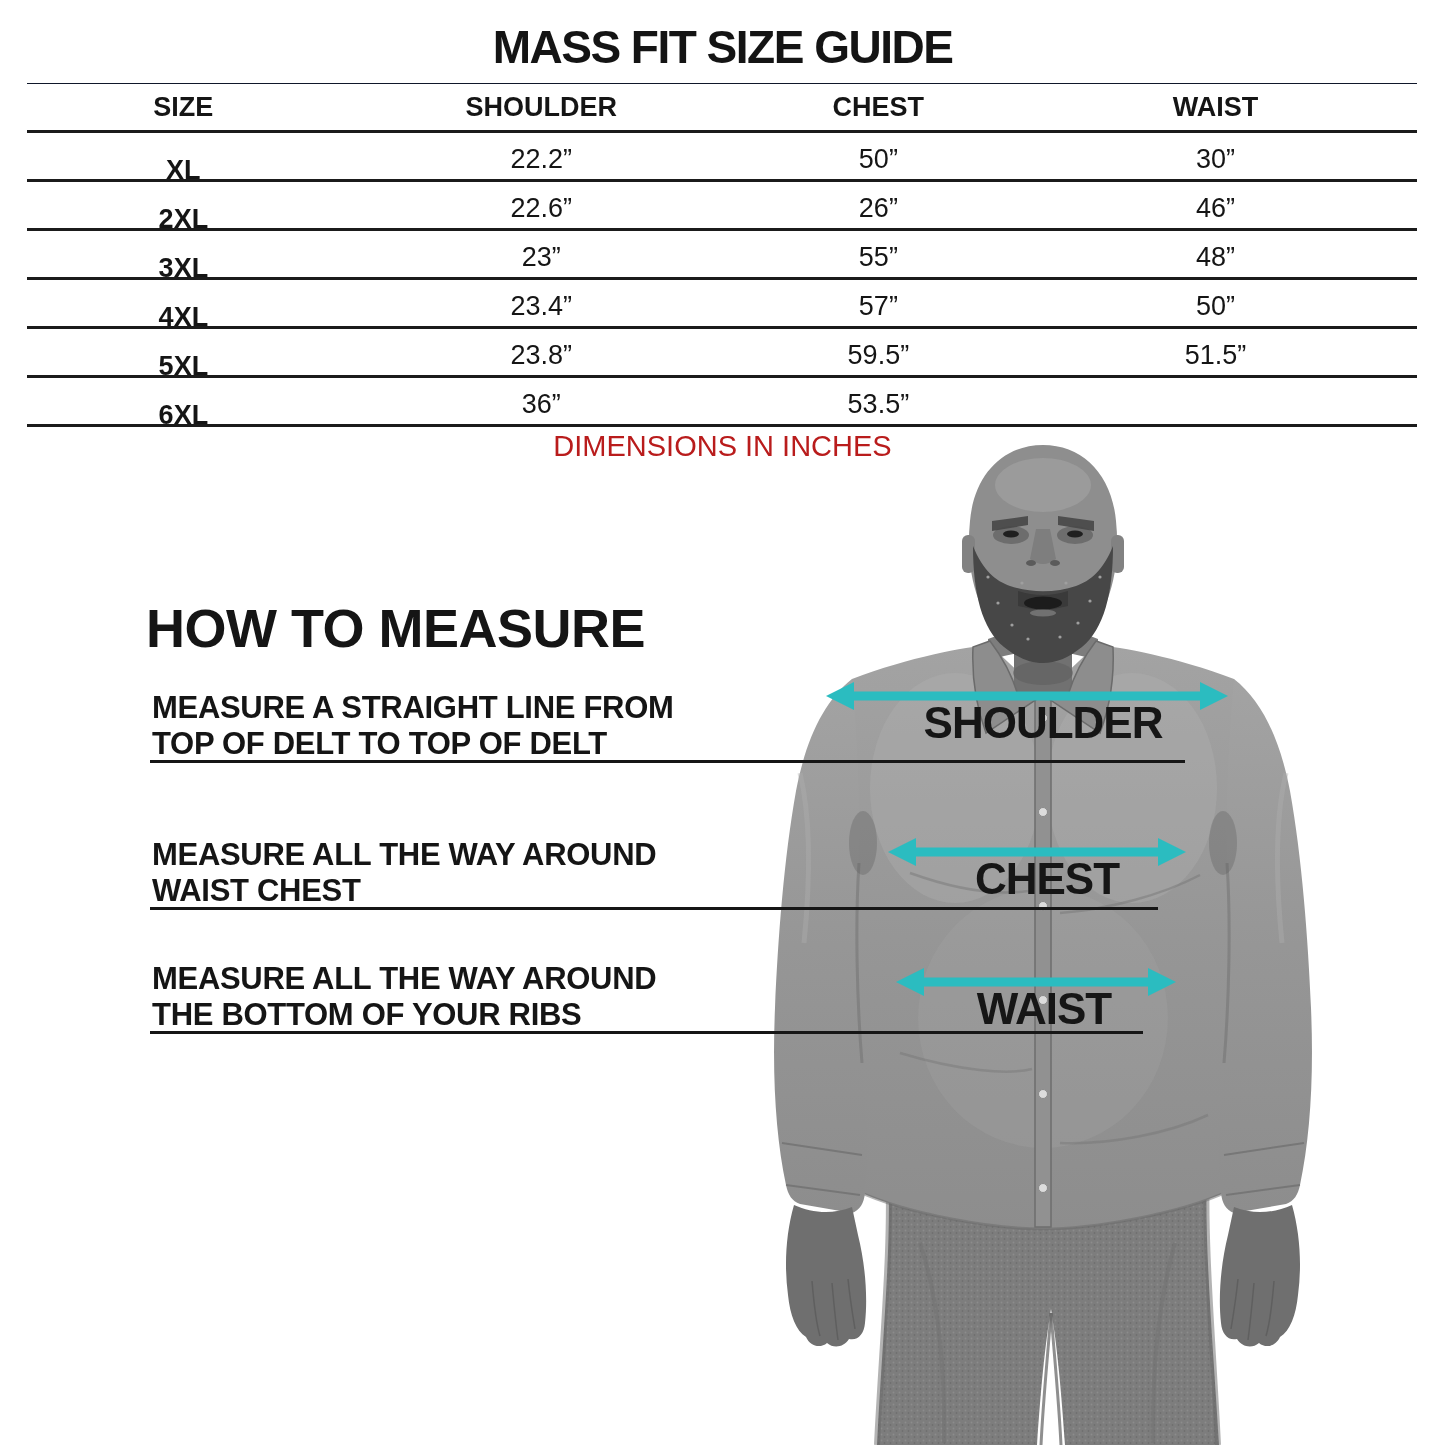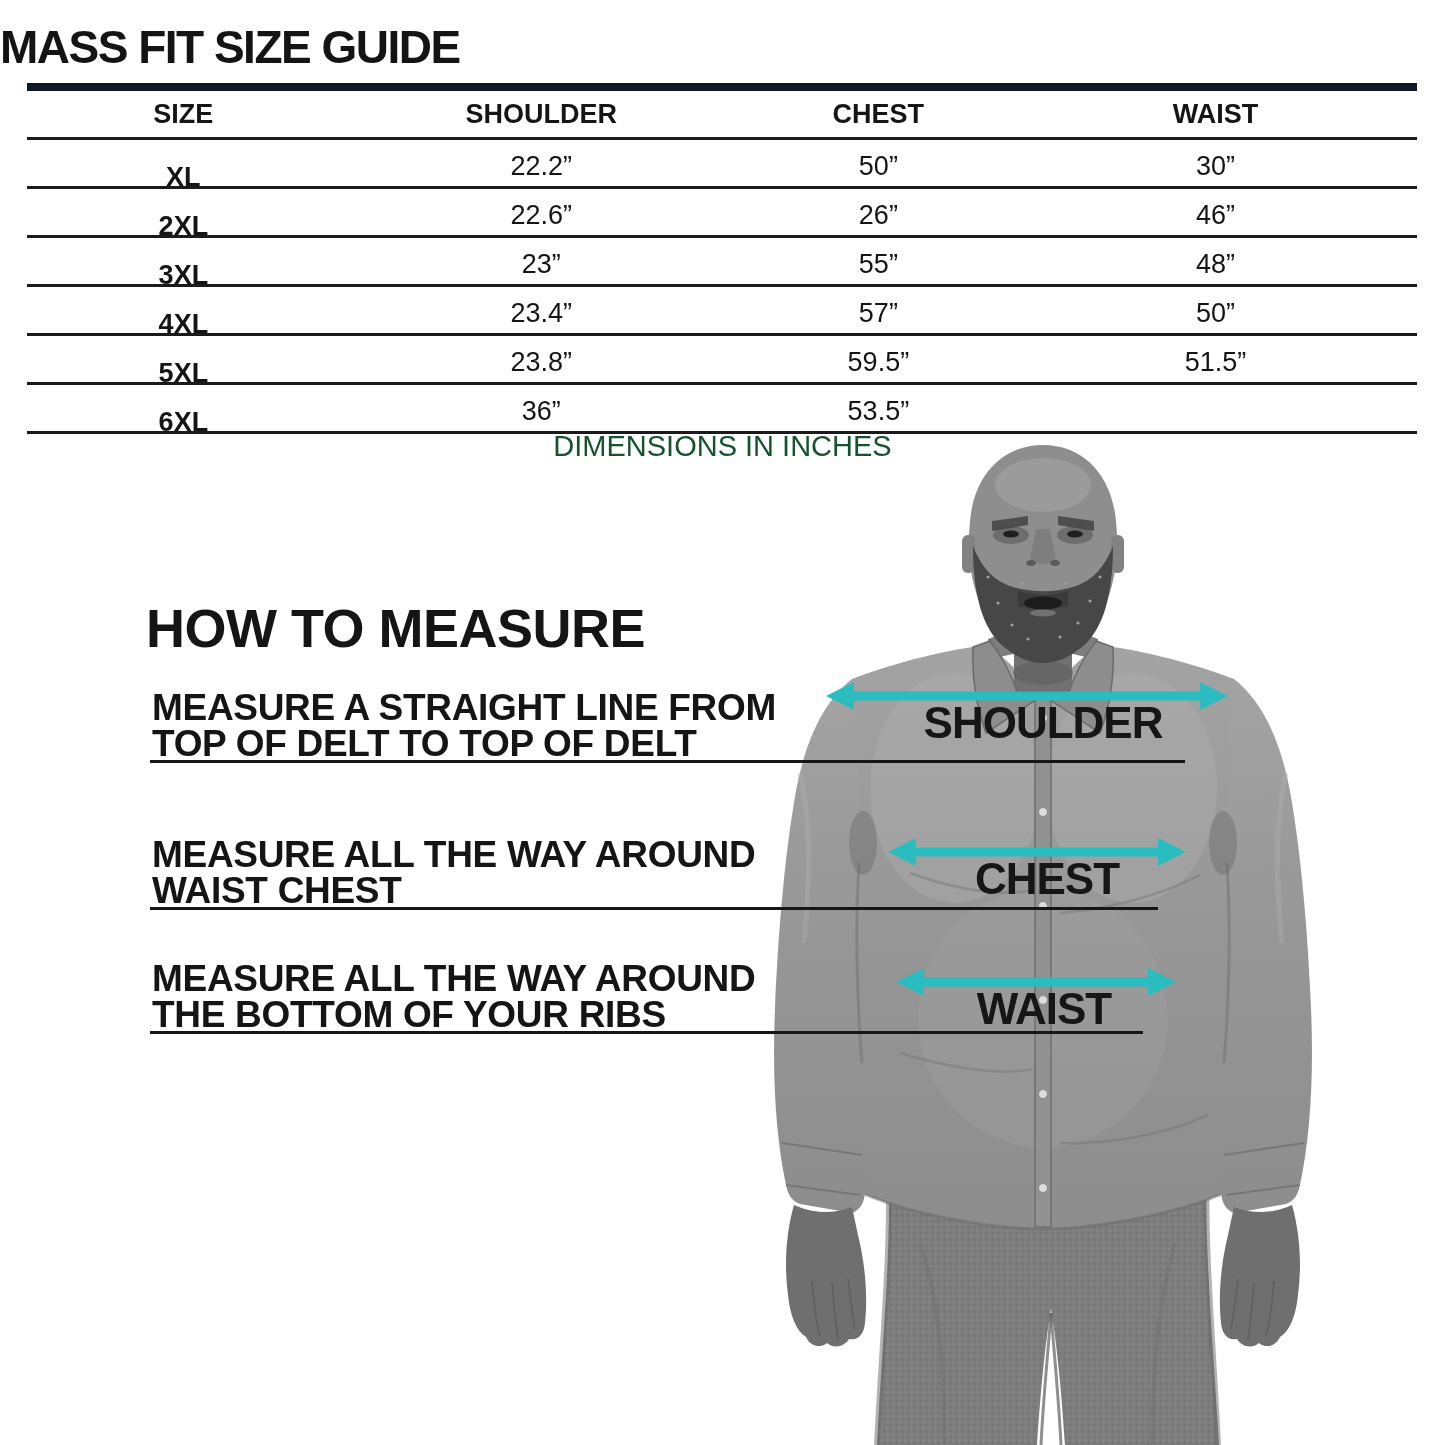--- a/index.html
+++ b/index.html
@@ -4,40 +4,40 @@
 <style>
   html,body { margin:0; padding:0; background:#fff; }
   #root {
     position:relative; width:1445px; height:1445px; background:#ffffff;
     font-family:"Liberation Sans", sans-serif; color:#151515; overflow:hidden;
   }
   .abs { position:absolute; }
 
   
   #title {
-    top:20px; left:0; right:0; 
+    top:20px; left:0; right:0; text-align:center;
     font-size:46px; font-weight:bold; letter-spacing:-1.5px; color:#141414;
   }
 
   
-  #sizetable { left:27px; top:83px; width:1390px; border-top:8px solid #0f172a; }
+  #sizetable { left:27px; top:83px; width:1390px; border-top:1px solid #0f172a; }
   .trow {
     display:grid; grid-template-columns:22.5% 29% 19.5% 29%;
     align-items:center; text-align:center;
     height:46px; border-bottom:3px solid #1b1b1b; font-size:27px;
   }
   .trow.head { height:46px; font-weight:bold; }
   .cell-size { font-weight:bold;margin-top:22px; }
 
   
-  #note { top:430px; left:0; right:0; text-align:center; font-size:29px; color:#14532d; }
+  #note { top:430px; left:0; right:0; text-align:center; font-size:29px; color:#b91c1c; }
 
   
   #h2m-heading { left:146px; top:597px; font-size:54px; font-weight:bold; letter-spacing:-0.5px; }
-  .step { left:152px; font-size:37px; font-weight:bold; line-height:36px; letter-spacing:-0.3px; }
+  .step { left:152px; font-size:31px; font-weight:bold; line-height:36px; letter-spacing:-0.3px; }
   #step1 { top:690px; } #step2 { top:837px; } #step3 { top:961px; }
   .uline { height:3px; background:#161616; left:150px; }
   #u1 { top:760px; width:1035px; }
   #u2 { top:907px; width:1008px; }
   #u3 { top:1031px; width:993px; }
 
   
   #model { left:760px; top:443px; width:570px; height:1002px; }
 
   

